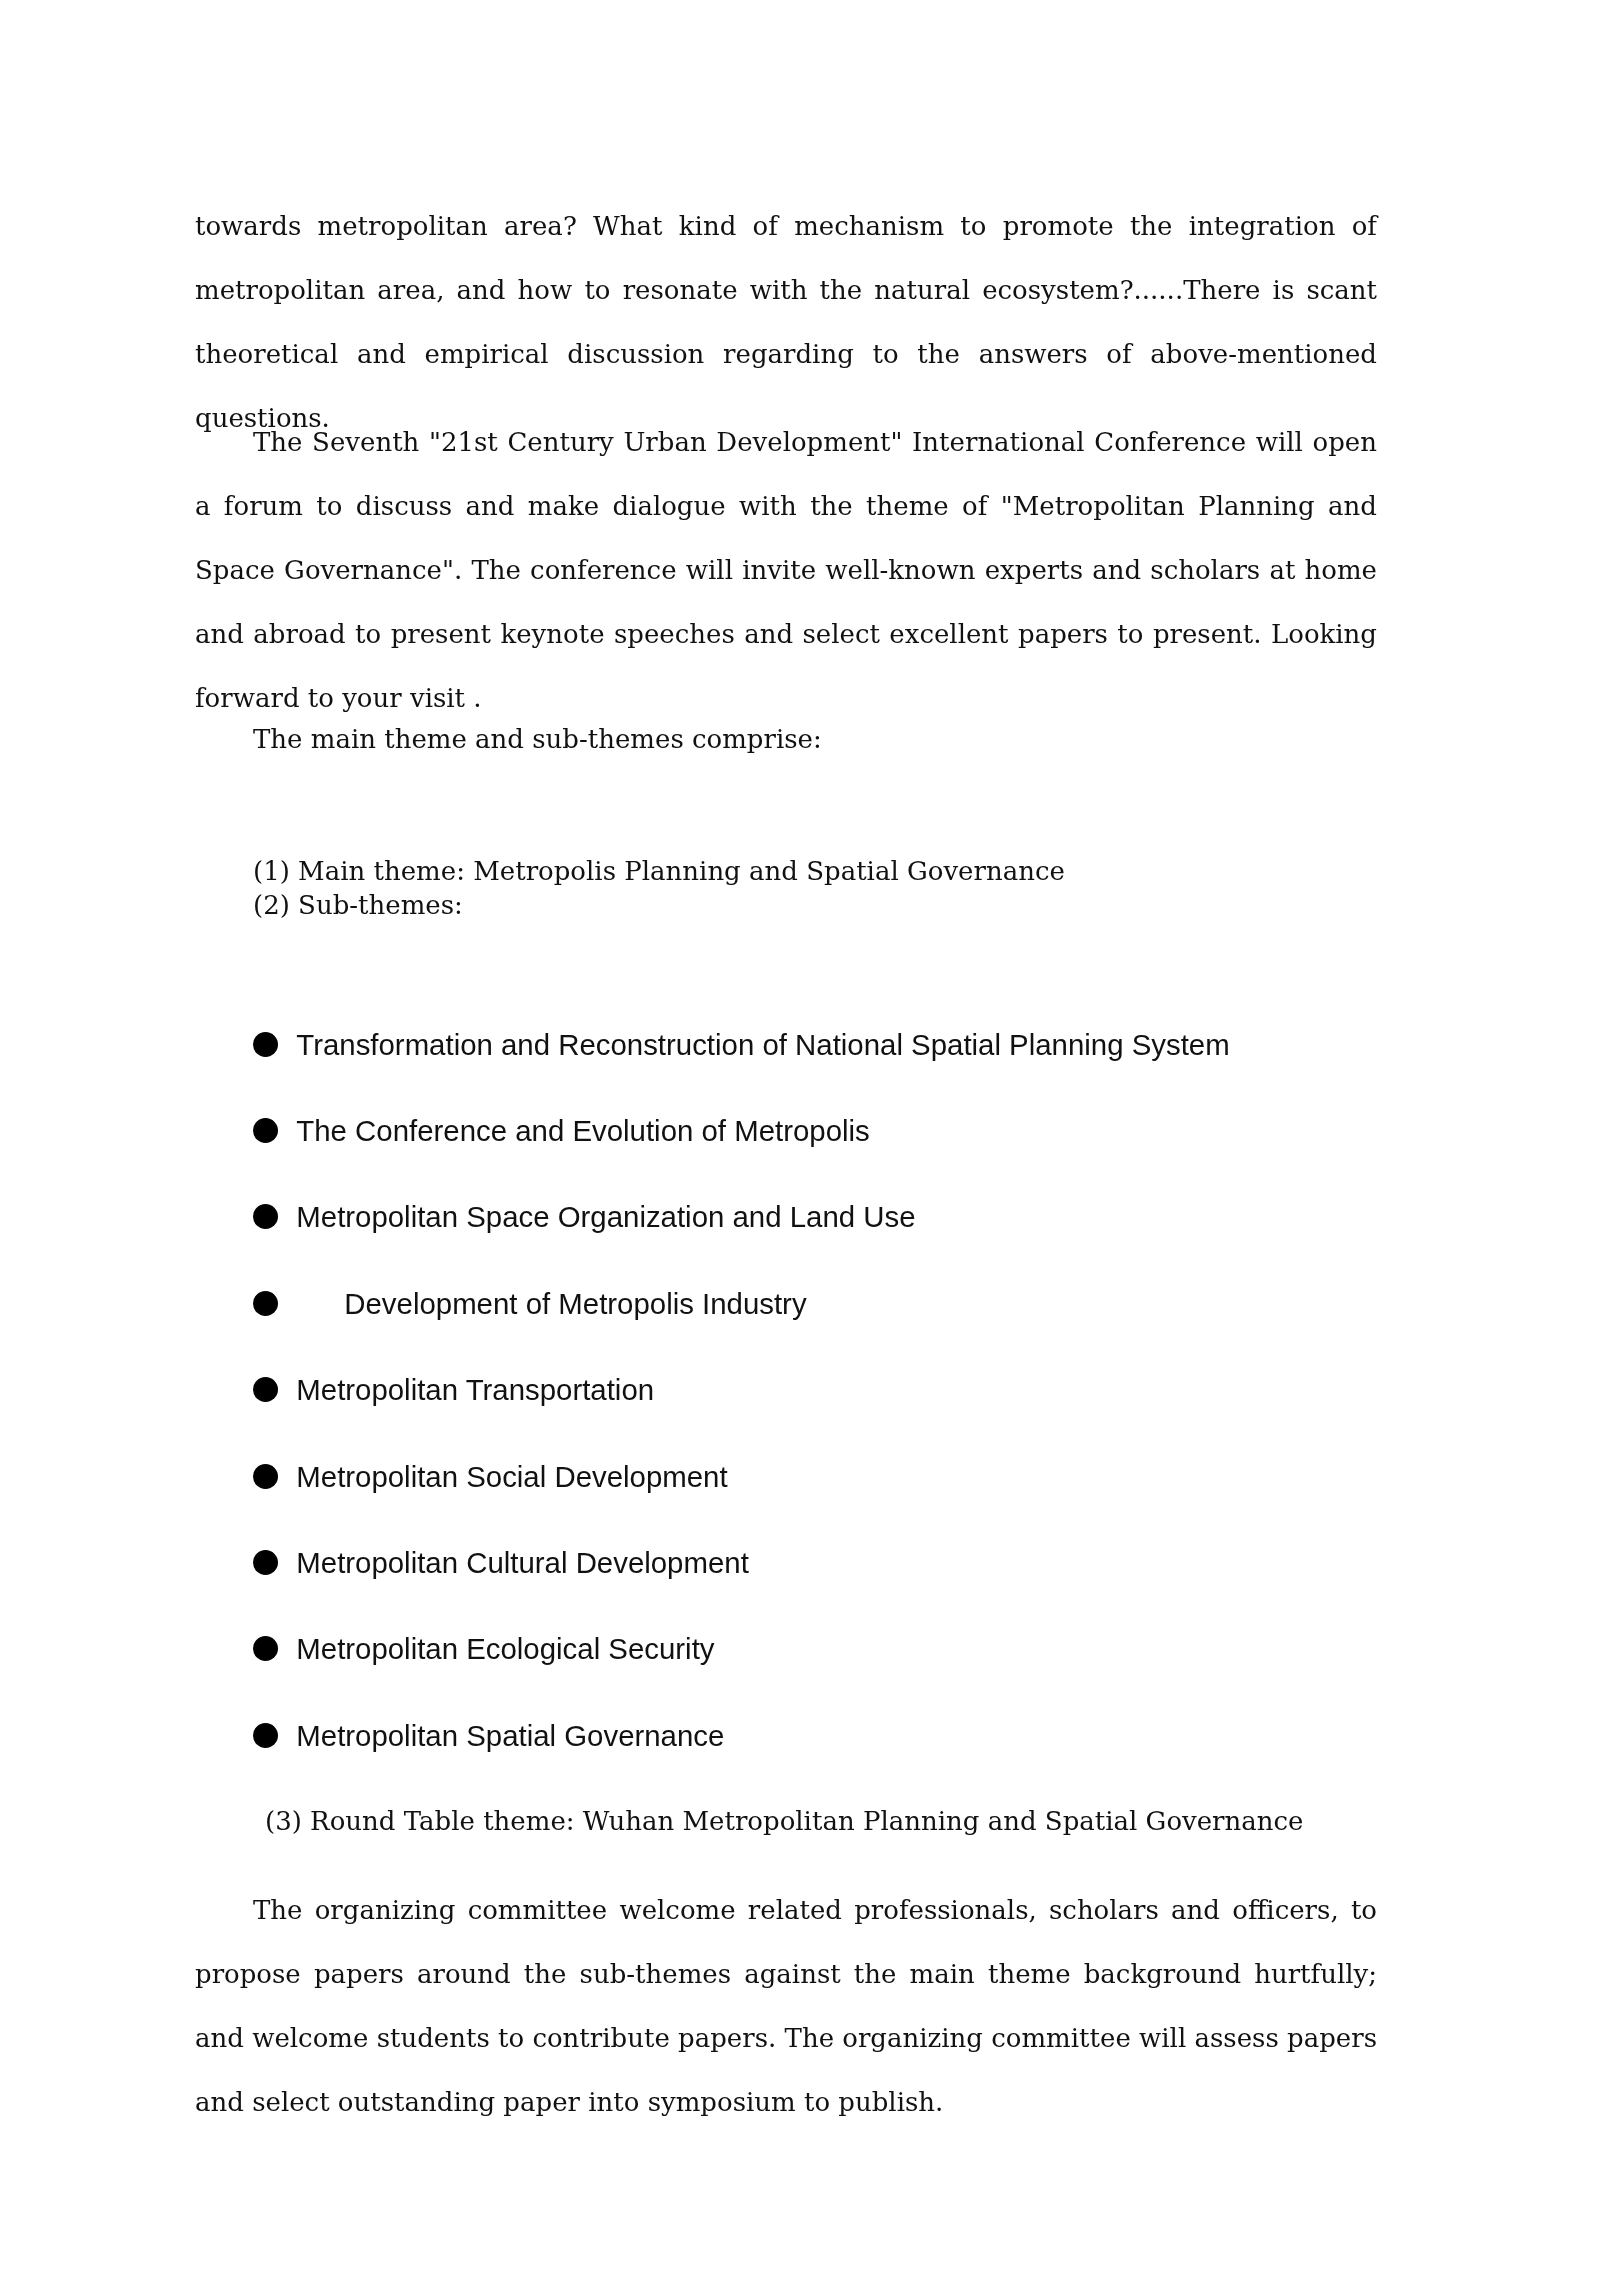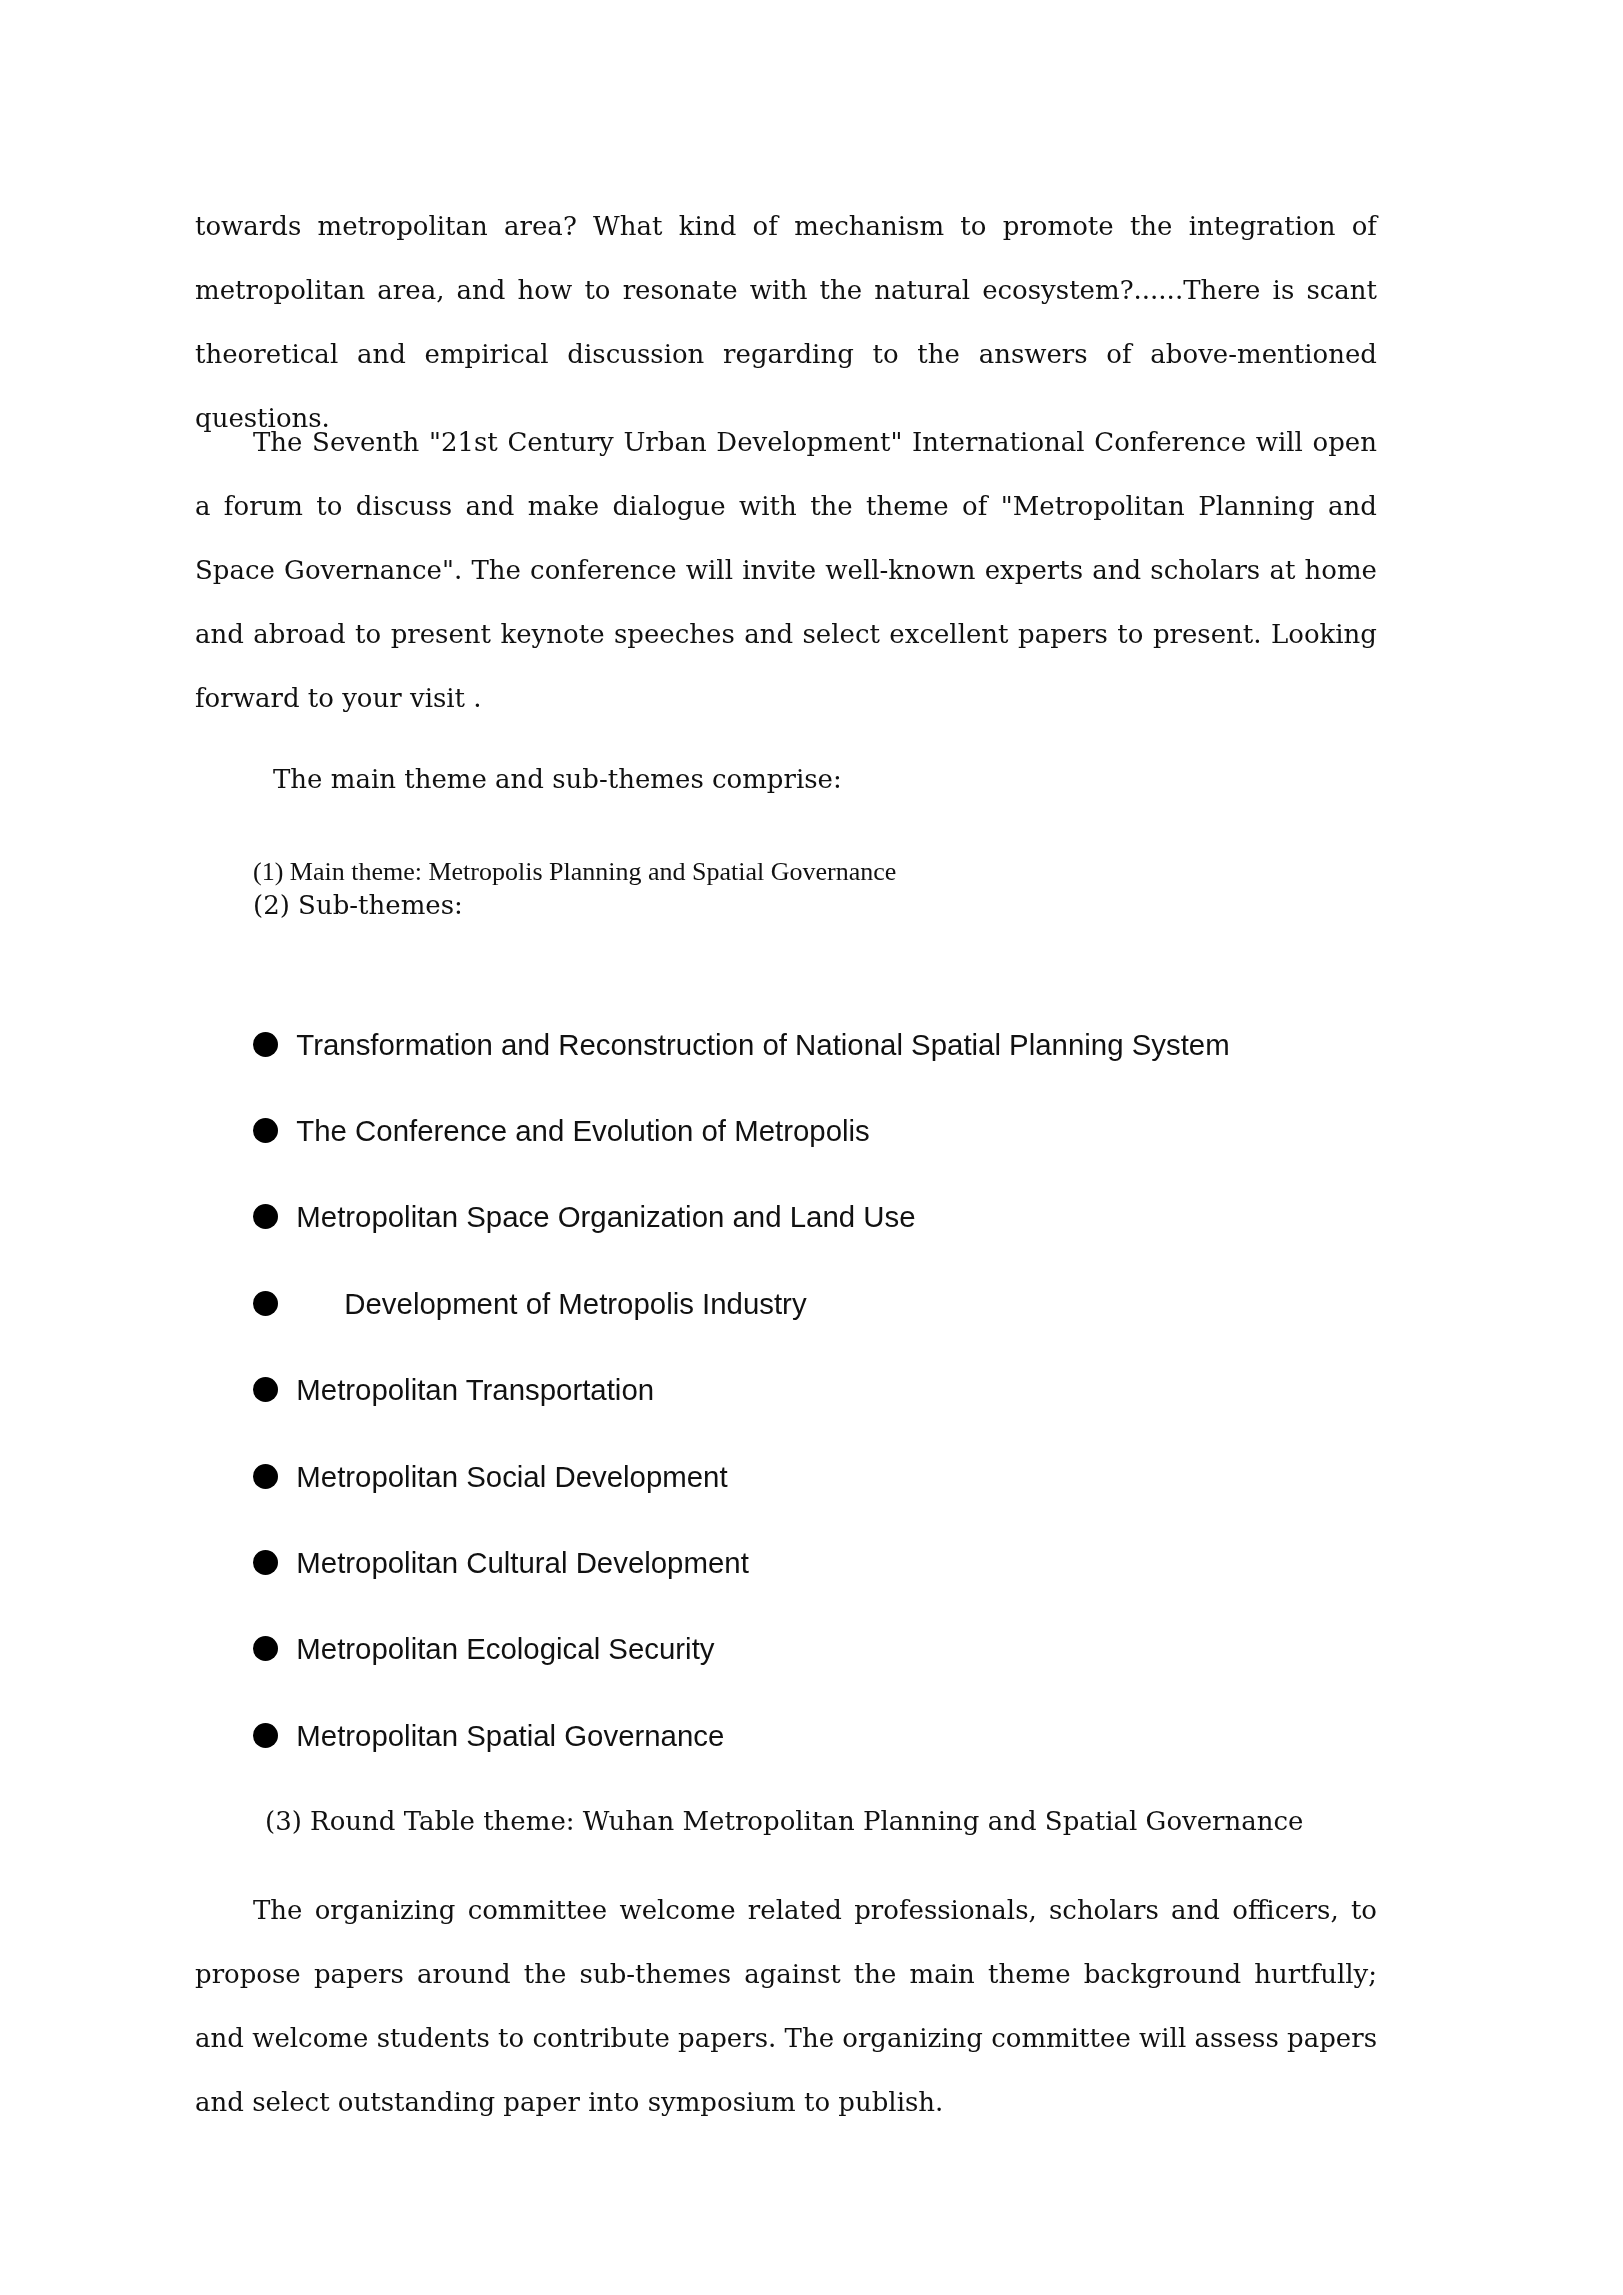--- a/index.html
+++ b/index.html
@@ -70,23 +70,23 @@
   </style>
 </head>
 <body>
 
 <div class="page">
 
   <p class="para serif" style="top:194px;">towards metropolitan area? What kind of mechanism to promote the integration of metropolitan area, and how to resonate with the natural ecosystem?......There is scant theoretical and empirical discussion regarding to the answers of above-mentioned questions.</p>
 
   <p class="para serif indent" style="top:410px;">The Seventh "21st Century Urban Development" International Conference will open a forum to discuss and make dialogue with the theme of "Metropolitan Planning and Space Governance". The conference will invite well-known experts and scholars at home and abroad to present keynote speeches and select excellent papers to present. Looking forward to your visit .</p>
 
-  <p class="line serif" style="top:760px;margin-left:20px;">The main theme and sub-themes comprise:</p>
+  <p class="line serif" style="top:720px;">The main theme and sub-themes comprise:</p>
 
-  <p class="line serif" style="top:852px;font-family:Liberation Serif, serif;">(1) Main theme: Metropolis Planning and Spatial Governance</p>
+  <p class="line serif" style="top:852px;">(1) Main theme: Metropolis Planning and Spatial Governance</p>
 
   <p class="line serif" style="top:886px;">(2) Sub-themes:</p>
 
   <div>
     <div class="bullet-row" style="top:1025px;">
       <span class="bullet-dot"></span>
       <span class="bullet-text sans">Transformation and Reconstruction of National Spatial Planning System</span>
     </div>
     <div class="bullet-row" style="top:1111px;">
       <span class="bullet-dot"></span>

